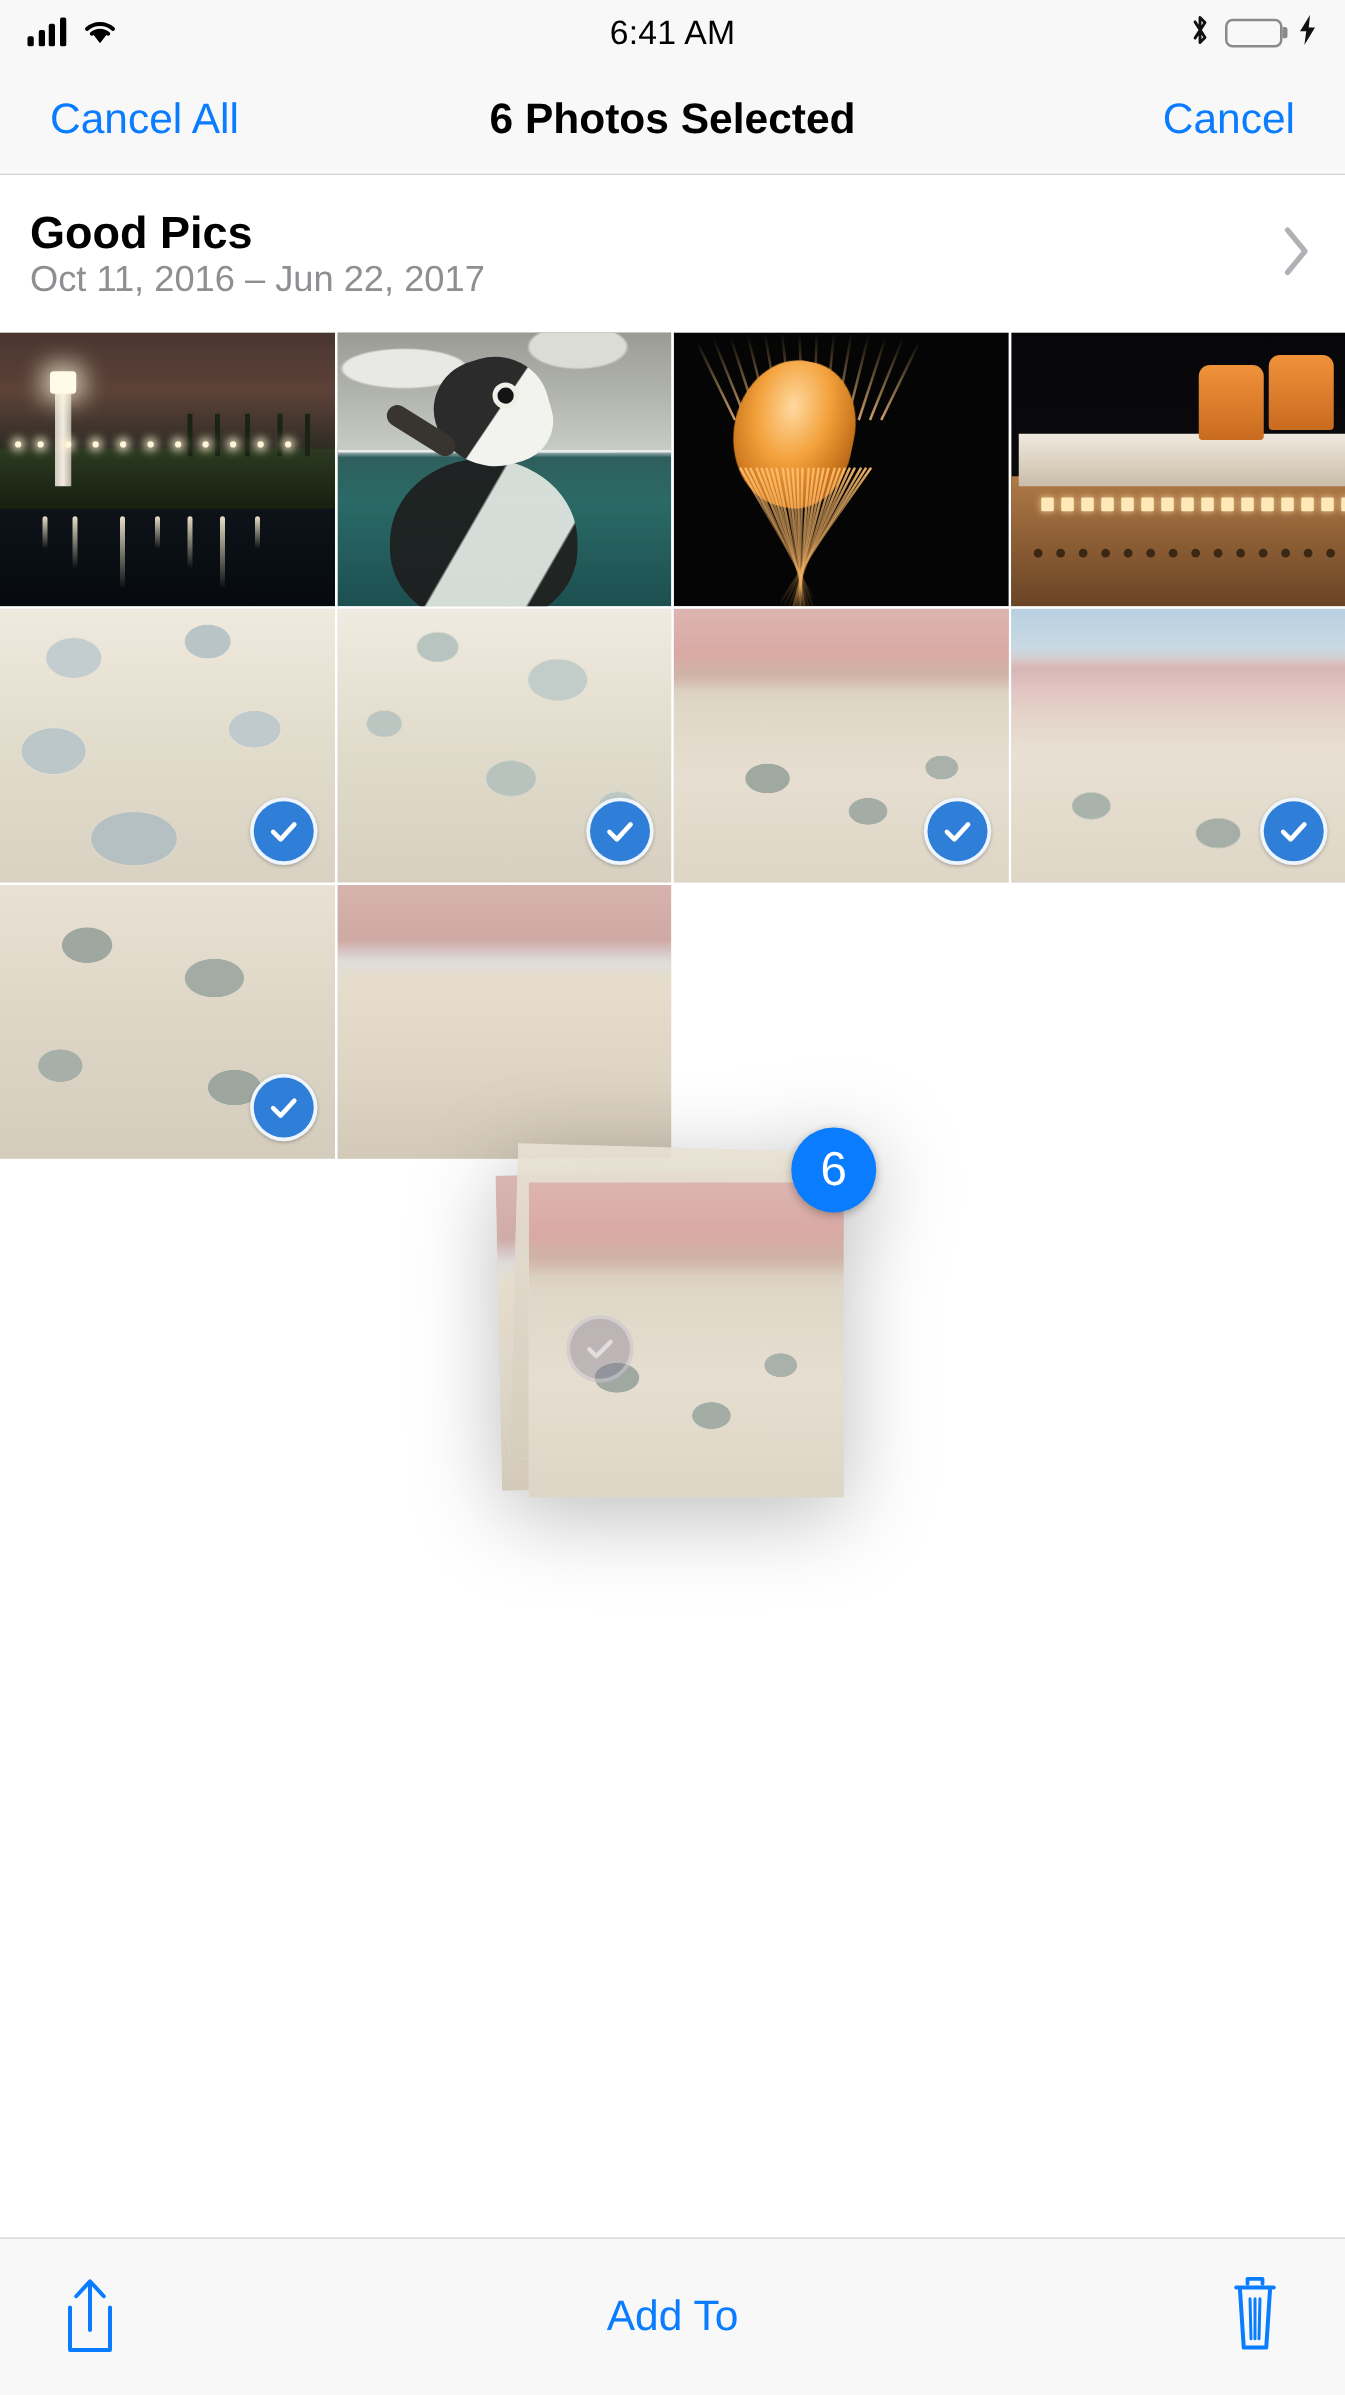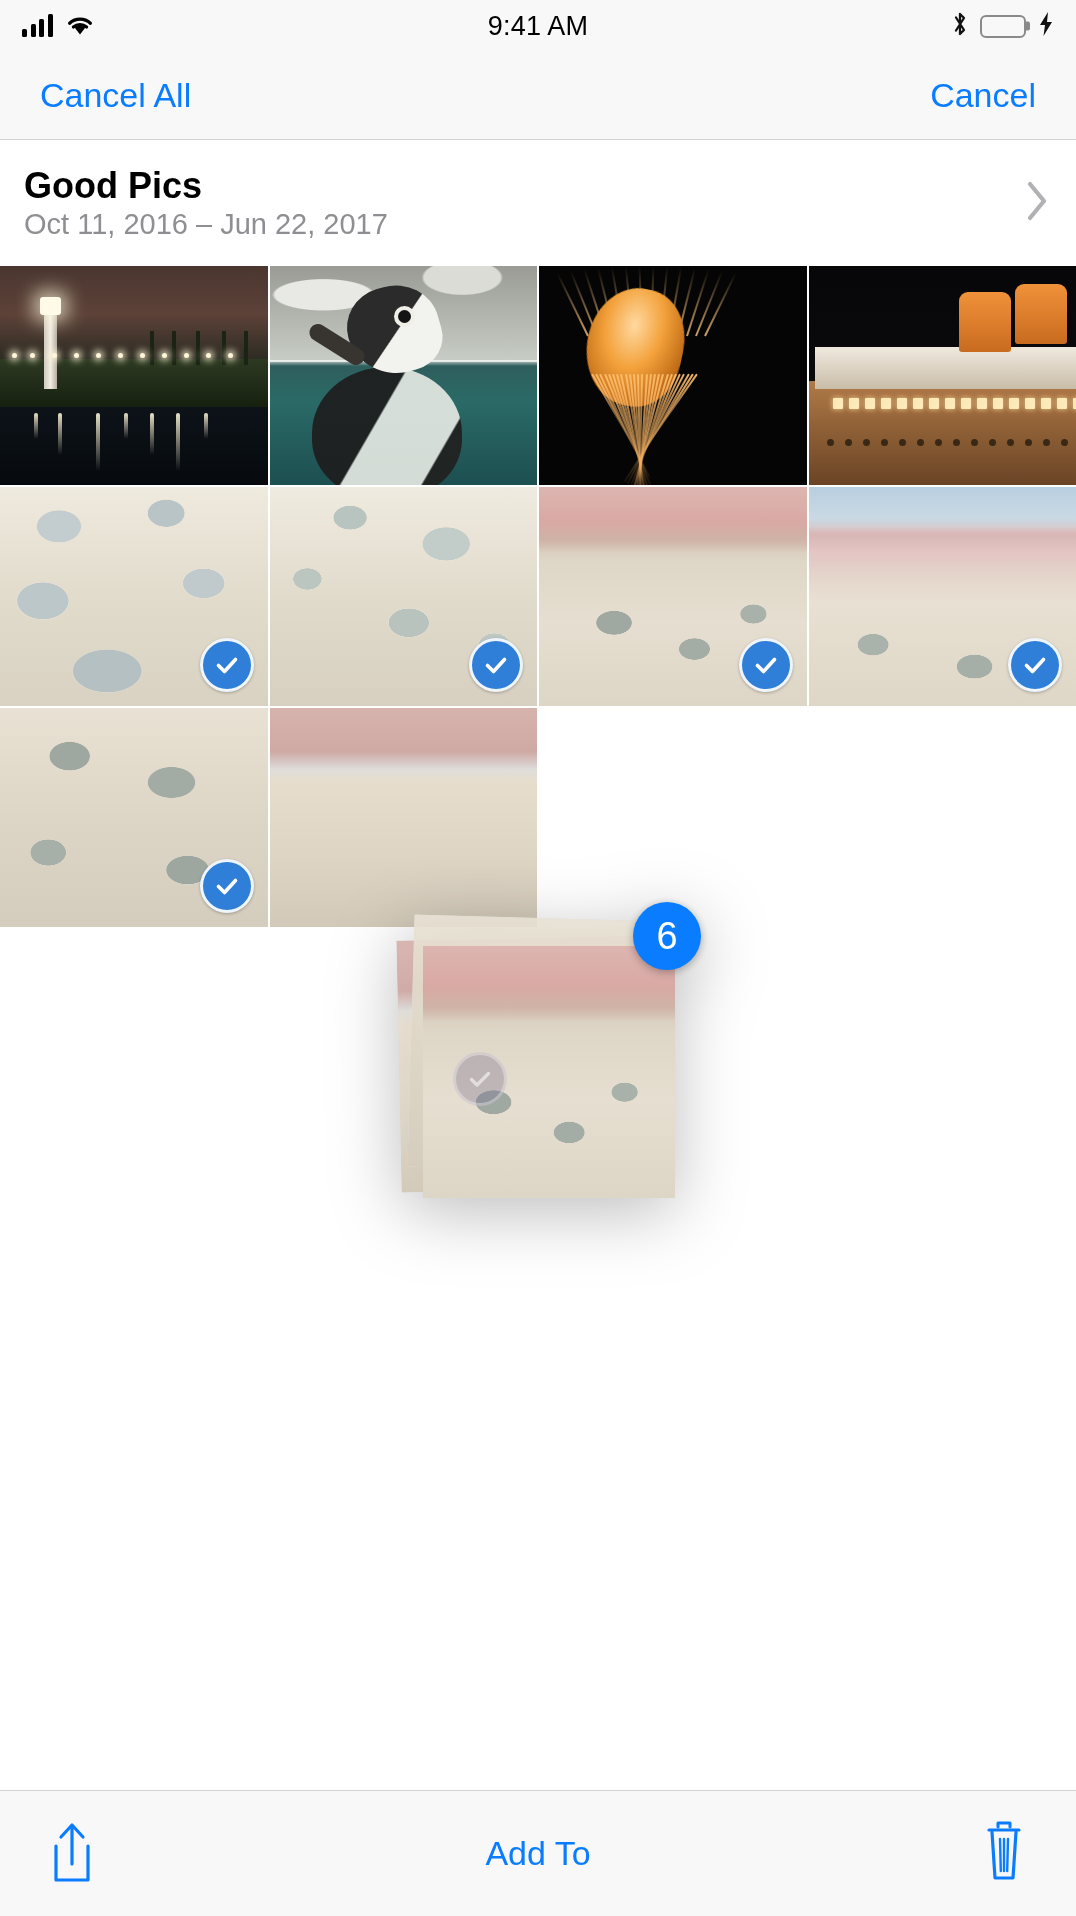--- a/index.html
+++ b/index.html
@@ -347,21 +347,21 @@
     <span>
       <svg width="30" height="22" viewBox="0 0 30 22">
         <path d="M15 21.5 L9.6 14.6 A8.6 8.6 0 0 1 20.4 14.6 Z" fill="#000"></path>
         <path d="M4.6 10.2 A15.5 15.5 0 0 1 25.4 10.2" stroke="#000" stroke-width="3.2" fill="none" stroke-linecap="round"></path>
         <path d="M8.4 14.0 A10.2 10.2 0 0 1 21.6 14.0" stroke="#000" stroke-width="3.2" fill="none" stroke-linecap="round"></path>
       </svg>
     </span>
   </div>
 
   <div class="sb-center">
-    <span class="sb-time">9:41 AM</span>
+    <span class="sb-time">6:41 AM</span>
   </div>
 
   <div class="sb-right">
     <span>
       <svg width="16" height="26" viewBox="0 0 16 26">
         <path d="M4 6.5 L12 19 L8 23 L8 3 L12 7 L4 19.5" stroke="#111" stroke-width="2.3" fill="none" stroke-linejoin="round" stroke-linecap="round"></path>
       </svg>
     </span>
     <span class="battery">
       <span class="fill"></span>
@@ -369,20 +369,21 @@
     <span>
       <svg width="16" height="26" viewBox="0 0 16 26">
         <path d="M10 1 L2 14 L7 14 L5.5 25 L14 11 L9 11 Z" fill="#111"></path>
       </svg>
     </span>
   </div>
 </div>
 
 <div class="nav-bar">
   <button class="nav-btn">Cancel All</button>
+  <div class="nav-title">6 Photos Selected</div>
   <button class="nav-btn nav-right">Cancel</button>
 </div>
 
 <div class="album-header">
   <div class="album-text">
     <div class="album-title">Good Pics</div>
     <div class="album-dates">Oct 11, 2016 – Jun 22, 2017</div>
   </div>
   <span class="chevron">
     <svg width="26" height="44" viewBox="0 0 26 44">

